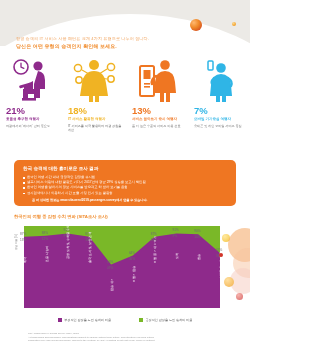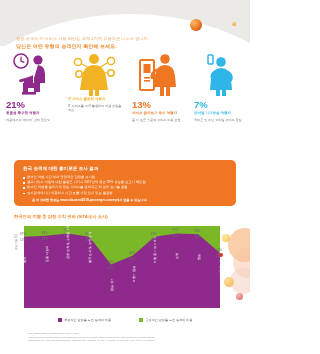--- a/index.html
+++ b/index.html
@@ -18,21 +18,21 @@
     background:radial-gradient(circle at 32% 30%,#ffb870 0%,#f08a2a 42%,#c9341a 100%);}
   .sphere.small{left:232px;top:22px;width:4px;height:4px;
     background:radial-gradient(circle at 35% 30%,#ffd98a 0%,#f2a02c 70%,#e08b16 100%);}
 
   
   .headline{position:absolute;left:16px;top:36px;width:215px;}
   .headline .l1{font-size:4.1px;color:#f0a25c;letter-spacing:.1px;line-height:6px;white-space:nowrap;}
   .headline .l2{font-size:5px;color:#f08a2a;font-weight:bold;letter-spacing:.1px;line-height:7px;white-space:nowrap;margin-top:1px;}
 
   
-  .stats{position:absolute;left:0;top:52px;width:250px;height:95px;display:flex;}
+  .stats{position:absolute;left:0;top:58px;width:250px;height:95px;display:flex;}
   .stat{flex:1;position:relative;padding:0 4px;box-sizing:border-box;}
   .icon-wrap{height:44px;position:relative;display:flex;align-items:flex-end;justify-content:center;}
   .pct{font-size:9.5px;font-weight:bold;line-height:11px;margin-top:3px;padding-left:2px;}
   .stitle{font-size:3.5px;line-height:4.6px;padding-left:2px;margin-top:1px;font-weight:bold;}
   .sdesc{font-size:3.1px;line-height:4.2px;color:#6b6b6b;padding-left:2px;margin-top:2.5px;}
 
   .c-purple{color:#8e2a8b;} .c-gold{color:#f0b323;} .c-orange{color:#ef7622;} .c-blue{color:#2fb5e6;}
 
   
   .infobox{position:absolute;left:14px;top:160px;width:222px;height:46px;
@@ -108,20 +108,21 @@
           <path d="M28 13 q10 0 12 12 l2 13 l-28 0 l2 -13 q2 -12 12 -12 z" fill="#f0b323"></path>
           <rect x="23" y="36" width="4" height="8" fill="#f0b323"></rect>
           <rect x="29" y="36" width="4" height="8" fill="#f0b323"></rect>
           <circle cx="12" cy="10" r="3.6" fill="none" stroke="#f0b323" stroke-width="1.5"></circle>
           <circle cx="13" cy="22" r="3.2" fill="none" stroke="#f0b323" stroke-width="1.5"></circle>
           <circle cx="45" cy="9" r="3.6" fill="none" stroke="#f0b323" stroke-width="1.5"></circle>
           <circle cx="45" cy="21" r="3.2" fill="none" stroke="#f0b323" stroke-width="1.5"></circle>
           <path d="M16 12 L23 16 M17 21 L23 20 M41 11 L33 16 M41 21 L34 20" stroke="#f0b323" stroke-width="1.1" fill="none"></path>
         </svg>
       </div>
+      <div class="pct c-gold">18%</div>
       <div class="stitle c-gold">IT 서비스 활용형 여행자</div>
       <div class="sdesc">IT 서비스를 적극 활용하여 여행 경험을 개선</div>
     </div>
 
     <div class="stat">
       <div class="icon-wrap">
         <svg width="50" height="44" viewBox="0 0 50 44">
           <rect x="8" y="8" width="14" height="30" rx="1.5" fill="none" stroke="#ef7622" stroke-width="2"></rect>
           <rect x="11.5" y="12" width="7" height="9" fill="#ef7622"></rect>
           <rect x="12" y="25" width="6" height="1.6" fill="#ef7622"></rect>

